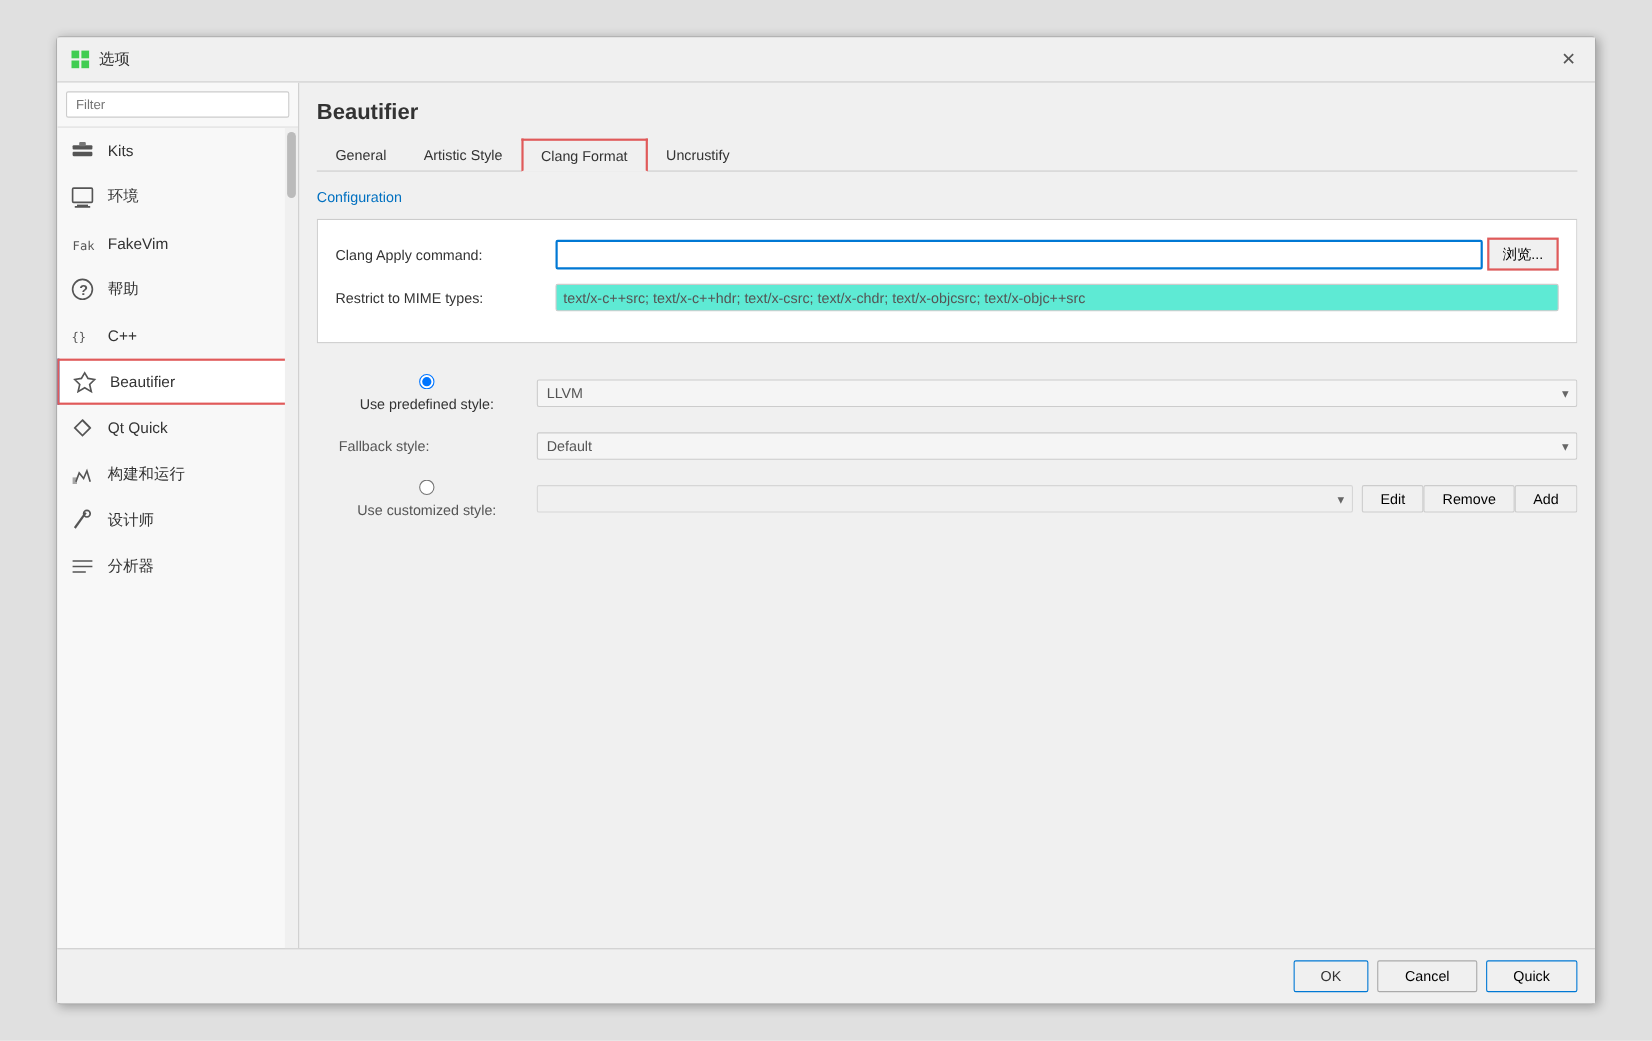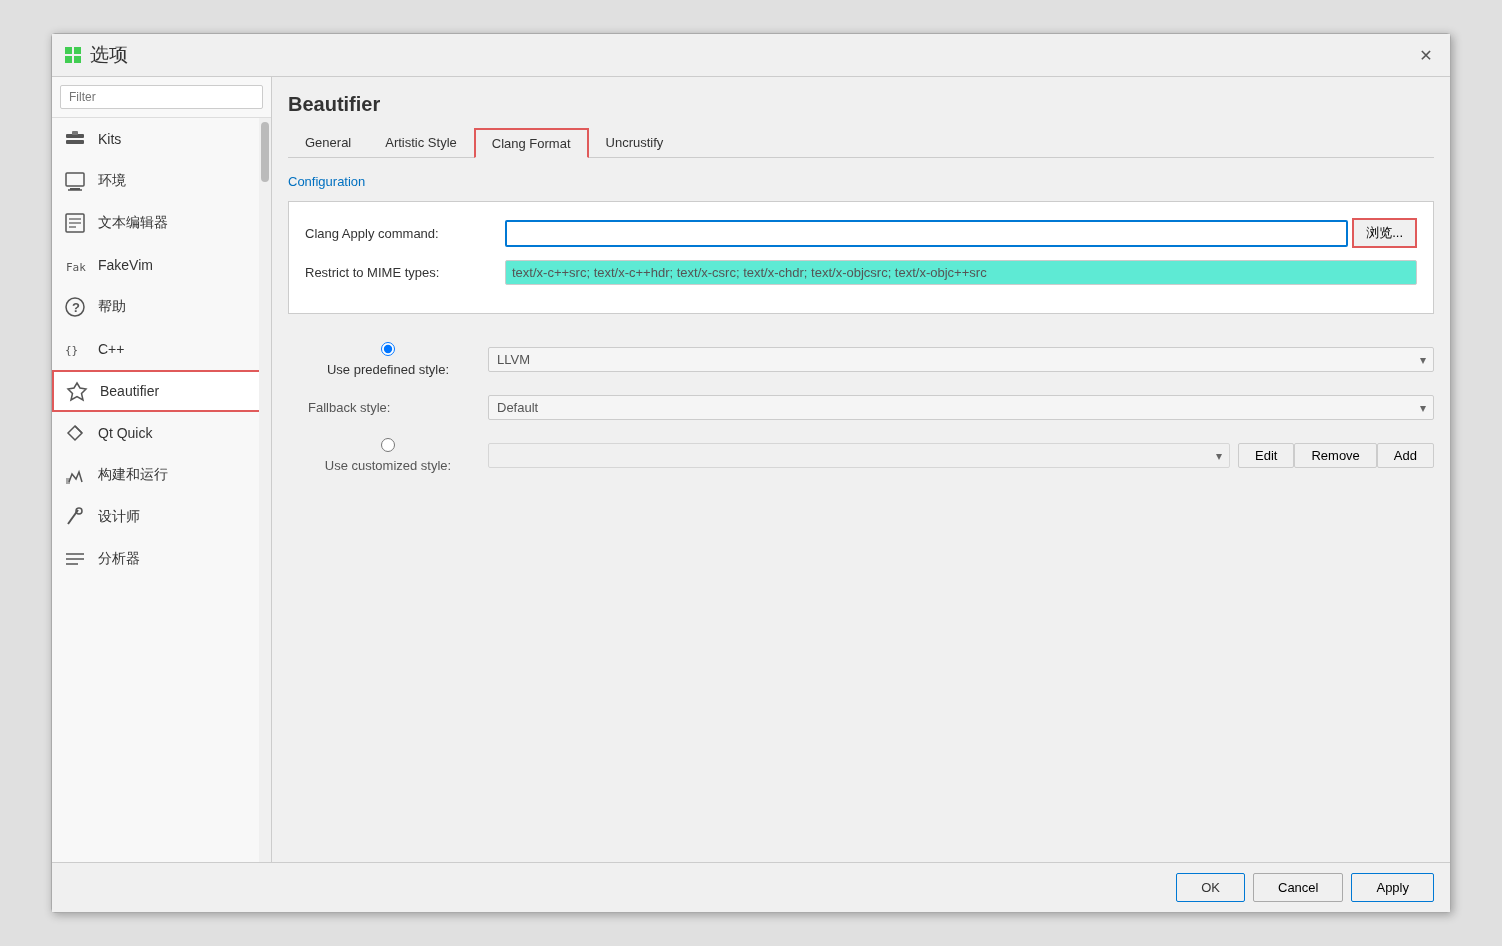--- a/index.html
+++ b/index.html
@@ -38,21 +38,21 @@
       gap: 8px;
     }
     .title-icon {
       width: 18px;
       height: 18px;
       display: flex;
       align-items: center;
       justify-content: center;
     }
     .title-text {
-      font-size: 19px;
+      font-size: 14px;
       font-weight: normal;
       color: #333;
     }
     .close-btn {
       width: 24px;
       height: 24px;
       display: flex;
       align-items: center;
       justify-content: center;
       cursor: pointer;
@@ -369,31 +369,20 @@
           <div class="sidebar-icon">
             <svg width="22" height="22" viewBox="0 0 22 22">
               <rect x="2" y="3" width="18" height="13" rx="1" fill="none" stroke="#555" stroke-width="1.5"></rect>
               <rect x="6" y="18" width="10" height="2" fill="#555"></rect>
               <line x1="4" y1="20" x2="18" y2="20" stroke="#555" stroke-width="1.5"></line>
             </svg>
           </div>
           <span>环境</span>
         </div>
 
-        <div class="sidebar-item">
-          <div class="sidebar-icon">
-            <svg width="22" height="22" viewBox="0 0 22 22">
-              <rect x="2" y="2" width="18" height="18" rx="1" fill="none" stroke="#555" stroke-width="1.5"></rect>
-              <line x1="5" y1="7" x2="17" y2="7" stroke="#555" stroke-width="1.2"></line>
-              <line x1="5" y1="11" x2="17" y2="11" stroke="#555" stroke-width="1.2"></line>
-              <line x1="5" y1="15" x2="12" y2="15" stroke="#555" stroke-width="1.2"></line>
-            </svg>
-          </div>
-          <span>文本编辑器</span>
-        </div>
 
         <div class="sidebar-item">
           <div class="sidebar-icon">
             <svg width="22" height="22" viewBox="0 0 22 22">
               <text x="2" y="17" font-size="11" fill="#555" font-family="monospace">Fake</text>
             </svg>
           </div>
           <span>FakeVim</span>
         </div>
 
@@ -551,15 +540,15 @@
             <button class="action-btn">Add</button>
           </div>
         </div>
       </div>
     </div>
   </div>
 
   <div class="bottom-bar">
     <button class="bottom-btn ok">OK</button>
     <button class="bottom-btn">Cancel</button>
-    <button class="bottom-btn apply">Apply</button>
+    <button class="bottom-btn apply">Quick</button>
   </div>
 </div>
 
 </body></html>

